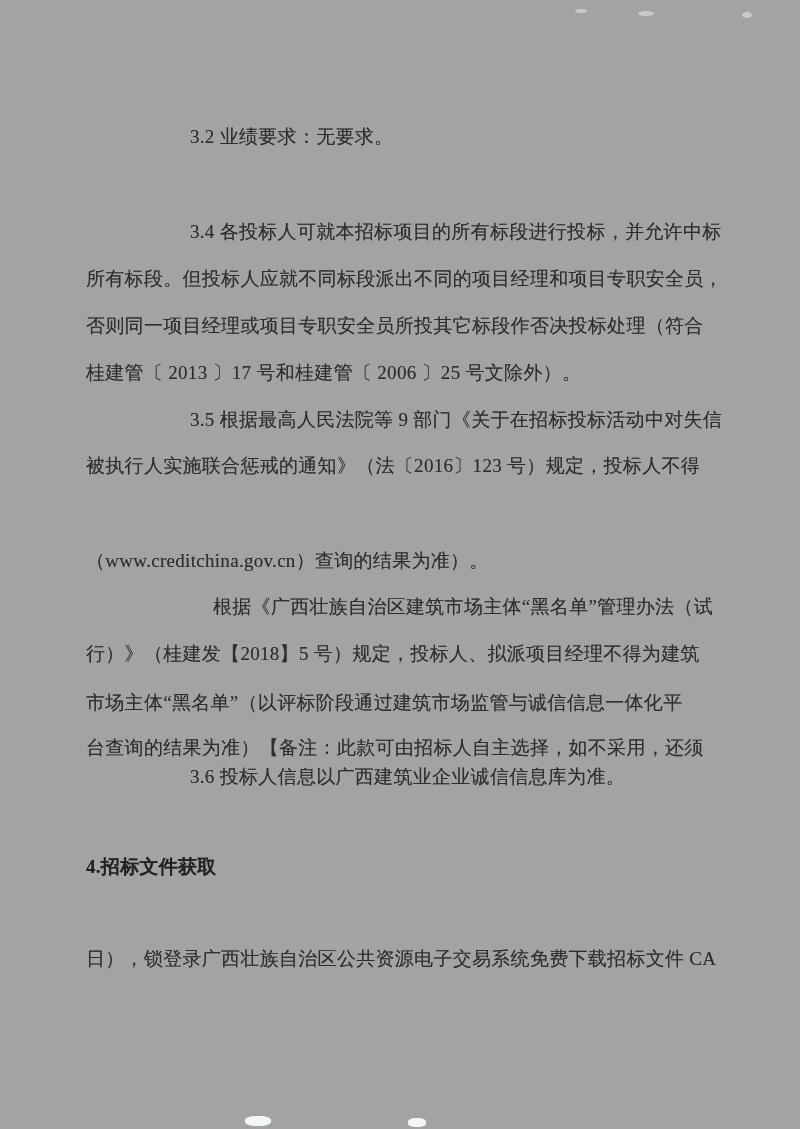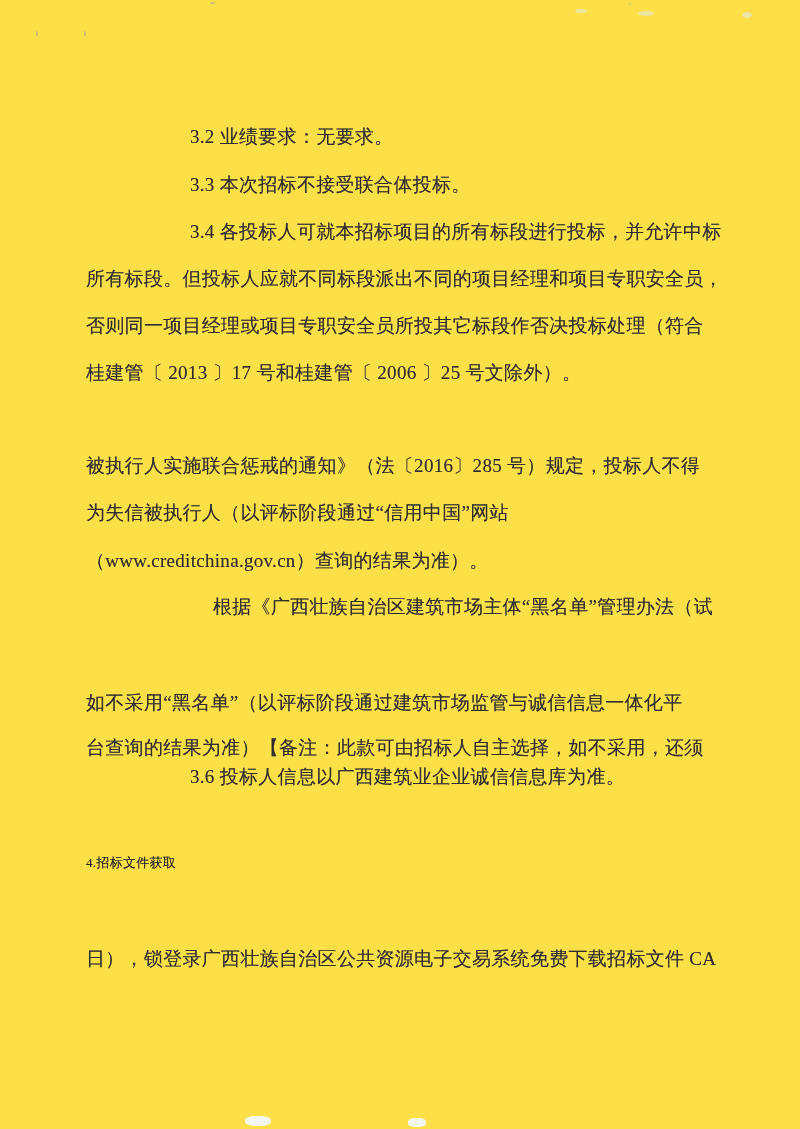--- a/index.html
+++ b/index.html
@@ -5,60 +5,60 @@
   html,body{margin:0;padding:0;}
   body{
     width:800px;height:1129px;
     background:#ffffff;
     font-family:"Liberation Serif","DejaVu Serif",serif;
     overflow:hidden;
   }
   .page{
     position:relative;
     width:800px;height:1129px;
-    background:#fde047;
+    background:#a3a3a3;
   }
   .line{
     position:absolute;
     left:86px;
     white-space:nowrap;
     font-size:19px;
     letter-spacing:0.3px;
     color:#2e2e2e;
     text-shadow:0 0 0.4px rgba(60,60,60,0.55);
   }
   .line.indent{left:190px;}
   .line.indent2{left:213px;}
   .line.heading{
-    font-weight:normal;
-    font-size:13px;
+    font-weight:bold;
+    font-size:19px;
     color:#222;
   }
   
   .speck{position:absolute;border-radius:50%;}
   .speck.dark{background:#9aa0a4;opacity:.55;}
   .speck.faint{background:#dfe7e3;opacity:.6;}
   .smudge{position:absolute;background:#f2f7f4;border-radius:40%;}
 </style>
 </head>
 <body>
 
 <div class="page">
 
   <div class="line indent" style="top:124px">3.2 业绩要求：无要求。</div>
-  <div class="line indent" style="top:172px">3.3 本次招标不接受联合体投标。</div>
   <div class="line indent" style="top:219px">3.4 各投标人可就本招标项目的所有标段进行投标，并允许中标</div>
   <div class="line" style="top:313px">否则同一项目经理或项目专职安全员所投其它标段作否决投标处理（符合</div>
   <div class="line" style="top:266px">所有标段。但投标人应就不同标段派出不同的项目经理和项目专职安全员，</div>
   <div class="line" style="top:360px">桂建管〔 2013 〕17 号和桂建管〔 2006 〕25 号文除外）。</div>
-  <div class="line" style="top:453px">被执行人实施联合惩戒的通知》（法〔2016〕285 号）规定，投标人不得</div>
-  <div class="line" style="top:500px">为失信被执行人（以评标阶段通过“信用中国”网站</div>
+  <div class="line indent" style="top:407px">3.5 根据最高人民法院等 9 部门《关于在招标投标活动中对失信</div>
+  <div class="line" style="top:453px">被执行人实施联合惩戒的通知》（法〔2016〕123 号）规定，投标人不得</div>
   <div class="line indent2" style="top:594px">根据《广西壮族自治区建筑市场主体“黑名单”管理办法（试</div>
   <div class="line" style="top:548px">（www.creditchina.gov.cn）查询的结果为准）。</div>
-  <div class="line" style="top:690px">如不采用“黑名单”（以评标阶段通过建筑市场监管与诚信信息一体化平</div>
+  <div class="line" style="top:641px">行）》（桂建发【2018】5 号）规定，投标人、拟派项目经理不得为建筑</div>
+  <div class="line" style="top:690px">市场主体“黑名单”（以评标阶段通过建筑市场监管与诚信信息一体化平</div>
   <div class="line" style="top:735px">台查询的结果为准）【备注：此款可由招标人自主选择，如不采用，还须</div>
   <div class="line indent" style="top:764px">3.6 投标人信息以广西建筑业企业诚信信息库为准。</div>
   <div class="line heading" style="top:854px">4.招标文件获取</div>
   <div class="line" style="top:946px">日），锁登录广西壮族自治区公共资源电子交易系统免费下载招标文件 CA</div>
 
   <div class="speck dark" style="left:36px;top:31px;width:2px;height:6px"></div>
   <div class="speck dark" style="left:84px;top:31px;width:2px;height:6px"></div>
   <div class="speck dark" style="left:210px;top:2px;width:5px;height:2px"></div>
   <div class="speck dark" style="left:628px;top:3px;width:4px;height:2px;opacity:.3"></div>
   <div class="speck faint" style="left:575px;top:9px;width:12px;height:4px"></div>

